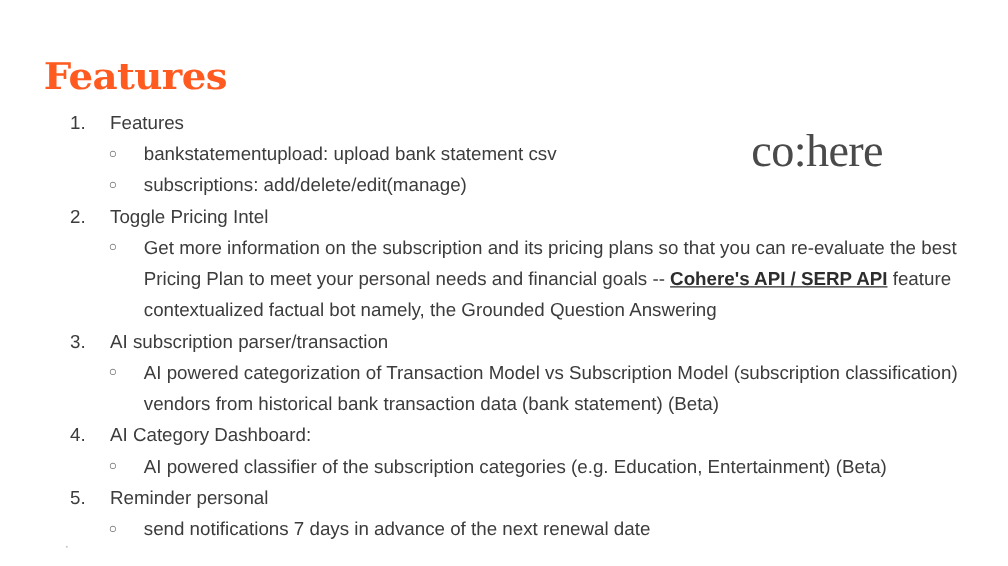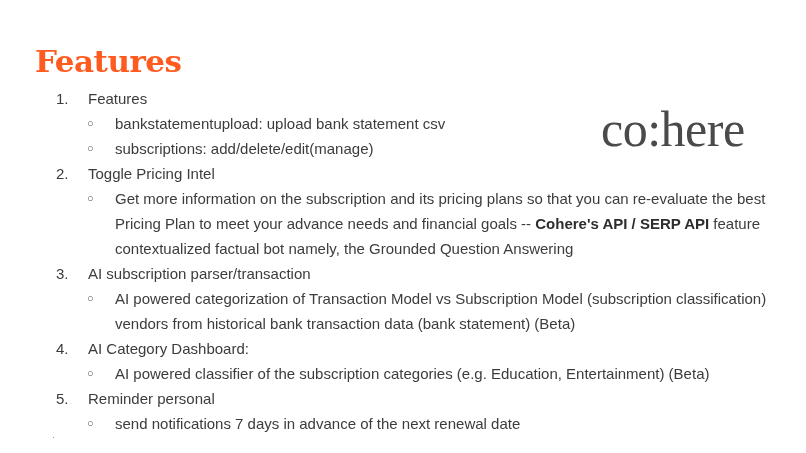--- a/index.html
+++ b/index.html
@@ -8,29 +8,29 @@
       font-family: "Liberation Sans", sans-serif; color: #3c3c3c;
     }
     .title {
       position: absolute; left: 35px; top: 44px;
       font-family: "DejaVu Serif", serif; font-weight: 900; font-size: 31px;
       color: #ff5a1f; letter-spacing: -0.5px;
       transform: scaleY(0.95);
     }
     .logo {
       position: absolute; left: 601px; top: 100px;
-      font-family: "Liberation Serif", serif; font-size: 50px; color: #4a4a4a;
+      font-family: "Liberation Serif", serif; font-size: 37px; color: #4a4a4a;
       letter-spacing: -0.5px;
     }
     .item { position: absolute; font-size: 15px; white-space: nowrap; line-height: 25px; }
     .num { position: absolute; left: 56px; }
     .lvl1 { position: absolute; left: 88px; }
     .bullet { position: absolute; left: 87px; font-size: 11px; color: #555; }
     .lvl2 { position: absolute; left: 115px; }
-    b { font-weight: bold; color: #2d2d2d; }
+    b { font-weight: bold; color: #2d2d2d; text-decoration: underline; }
     .dot { position: absolute; left: 53px; top: 437px; width: 1px; height: 1px; background: #999; }
   </style>
 </head>
 <body>
 
 <div class="title">Features</div>
 <div class="logo">co:here</div>
 
 <div class="item" style="top:86px;width:806px">
   <span class="num">1.</span>
@@ -47,21 +47,21 @@
 
 <div class="item" style="top:161px;width:806px">
   <span class="num">2.</span>
   <span class="lvl1">Toggle Pricing Intel</span>
 </div>
 <div class="item" style="top:186px;width:806px">
   <span class="bullet">○</span>
   <span class="lvl2">Get more information on the subscription and its pricing plans so that you can re-evaluate the best</span>
 </div>
 <div class="item" style="top:211px;width:806px">
-  <span class="lvl2"><span>Pricing Plan to meet your advance needs and financial goals -- </span><b>Cohere's API / SERP API</b><span> feature</span></span>
+  <span class="lvl2"><span>Pricing Plan to meet your personal needs and financial goals -- </span><b>Cohere's API / SERP API</b><span> feature</span></span>
 </div>
 <div class="item" style="top:236px;width:806px">
   <span class="lvl2">contextualized factual bot namely, the Grounded Question Answering</span>
 </div>
 
 <div class="item" style="top:261px;width:806px">
   <span class="num">3.</span>
   <span class="lvl1">AI subscription parser/transaction</span>
 </div>
 <div class="item" style="top:286px;width:806px">

